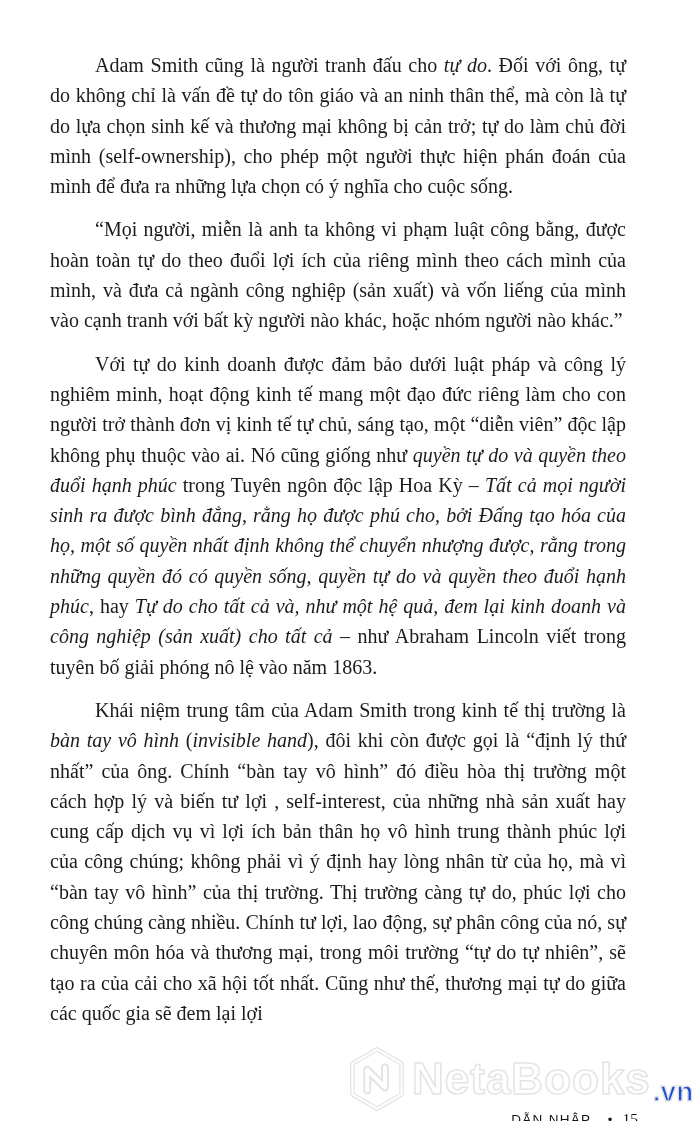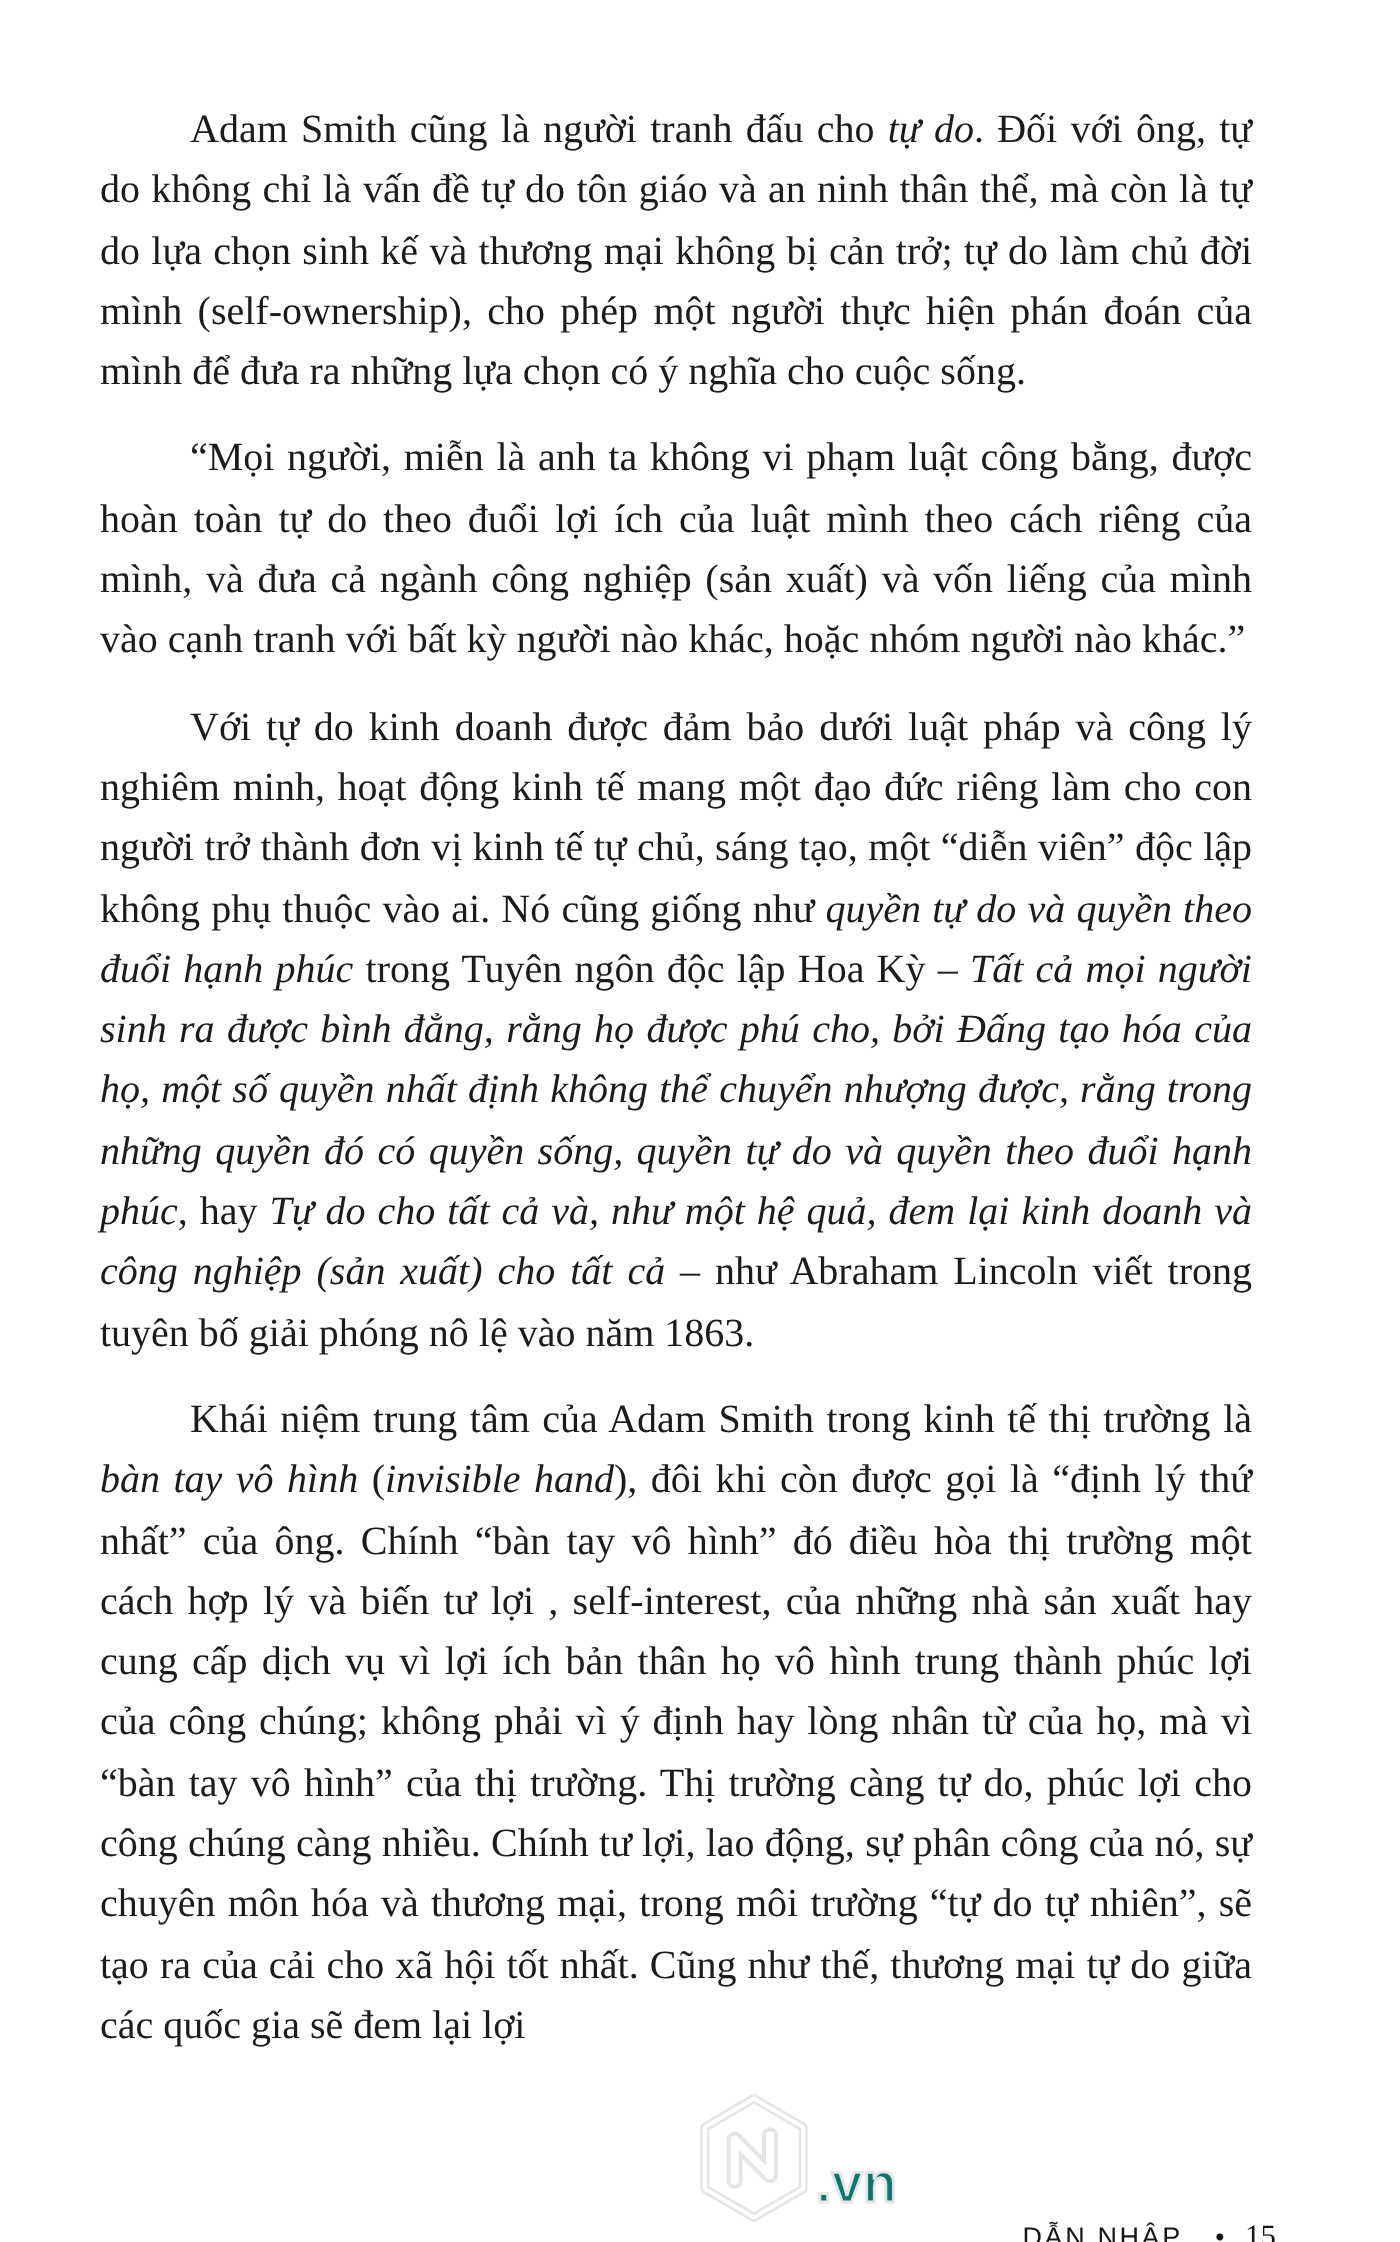--- a/index.html
+++ b/index.html
@@ -83,45 +83,46 @@
     letter-spacing: 1px;
     color: #ffffff;
     -webkit-text-stroke: 1.6px #e5e5e5;
     margin-left: 6px;
     line-height: 1;
   }
   .wm-suffix {
     font-family: "Liberation Sans", "DejaVu Sans", sans-serif;
     font-weight: 700;
     font-size: 28px;
-    color: #0f766e;
+    color: #1d4ed8;
     -webkit-text-stroke: 1.4px #e5e5e5;
     align-self: flex-end;
     margin: 0 0 8px 2px;
     line-height: 1;
   }
 </style>
 </head>
 <body>
 
 <div class="page">
 
   <div class="watermark">
     <svg class="wm-logo" width="58" height="64" viewBox="0 0 100 112" aria-hidden="true">
       <path d="M50 4 L93 29 L93 83 L50 108 L7 83 L7 29 Z" fill="none" stroke="#e5e5e5" stroke-width="8" stroke-linejoin="round"></path>
       <path d="M50 4 L93 29 L93 83 L50 108 L7 83 L7 29 Z" fill="none" stroke="#ffffff" stroke-width="3.5" stroke-linejoin="round"></path>
       <polyline points="33,76 33,40 64,71 64,36" fill="none" stroke="#e5e5e5" stroke-width="14" stroke-linecap="round" stroke-linejoin="round"></polyline>
       <polyline points="33,76 33,40 64,71 64,36" fill="none" stroke="#ffffff" stroke-width="7" stroke-linecap="round" stroke-linejoin="round"></polyline>
     </svg>
+    <span class="wm-brand">NetaBooks</span>
     <span class="wm-suffix">.vn</span>
   </div>
 
   <main class="text-block">
       <p><span>Adam Smith cũng là người tranh đấu cho </span><em>tự do</em><span>. Đối với ông, tự do không chỉ là vấn đề tự do tôn giáo và an ninh thân thể, mà còn là tự do lựa chọn sinh kế và thương mại không bị cản trở; tự do làm chủ đời mình (self-ownership), cho phép một người thực hiện phán đoán của mình để đưa ra những lựa chọn có ý nghĩa cho cuộc sống.</span></p>
-      <p><span>“Mọi người, miễn là anh ta không vi phạm luật công bằng, được hoàn toàn tự do theo đuổi lợi ích của luật mình theo cách riêng của mình, và đưa cả ngành công nghiệp (sản xuất) và vốn liếng của mình vào cạnh tranh với bất kỳ người nào khác, hoặc nhóm người nào khác.”</span></p>
+      <p><span>“Mọi người, miễn là anh ta không vi phạm luật công bằng, được hoàn toàn tự do theo đuổi lợi ích của riêng mình theo cách mình của mình, và đưa cả ngành công nghiệp (sản xuất) và vốn liếng của mình vào cạnh tranh với bất kỳ người nào khác, hoặc nhóm người nào khác.”</span></p>
       <p><span>Với tự do kinh doanh được đảm bảo dưới luật pháp và công lý nghiêm minh, hoạt động kinh tế mang một đạo đức riêng làm cho con người trở thành đơn vị kinh tế tự chủ, sáng tạo, một “diễn viên” độc lập không phụ thuộc vào ai. Nó cũng giống như </span><em>quyền tự do và quyền theo đuổi hạnh phúc</em><span> trong Tuyên ngôn độc lập Hoa Kỳ – </span><em>Tất cả mọi người sinh ra được bình đẳng, rằng họ được phú cho, bởi Đấng tạo hóa của họ, một số quyền nhất định không thể chuyển nhượng được, rằng trong những quyền đó có quyền sống, quyền tự do và quyền theo đuổi hạnh phúc</em><span>, hay </span><em>Tự do cho tất cả và, như một hệ quả, đem lại kinh doanh và công nghiệp (sản xuất) cho tất cả</em><span> – như Abraham Lincoln viết trong tuyên bố giải phóng nô lệ vào năm 1863.</span></p>
       <p><span>Khái niệm trung tâm của Adam Smith trong kinh tế thị trường là </span><em>bàn tay vô hình</em><span> (</span><em>invisible hand</em><span>), đôi khi còn được gọi là “định lý thứ nhất” của ông. Chính “bàn tay vô hình” đó điều hòa thị trường một cách hợp lý và biến tư lợi , self-interest, của những nhà sản xuất hay cung cấp dịch vụ vì lợi ích bản thân họ vô hình trung thành phúc lợi của công chúng; không phải vì ý định hay lòng nhân từ của họ, mà vì “bàn tay vô hình” của thị trường. Thị trường càng tự do, phúc lợi cho công chúng càng nhiều. Chính tư lợi, lao động, sự phân công của nó, sự chuyên môn hóa và thương mại, trong môi trường “tự do tự nhiên”, sẽ tạo ra của cải cho xã hội tốt nhất. Cũng như thế, thương mại tự do giữa các quốc gia sẽ đem lại lợi</span></p>
     </main>
 
   <footer class="footer">
     <span class="section">DẪN NHẬP</span>
     <span class="dot">•</span>
     <span class="pagenum">15</span>
   </footer>
 

